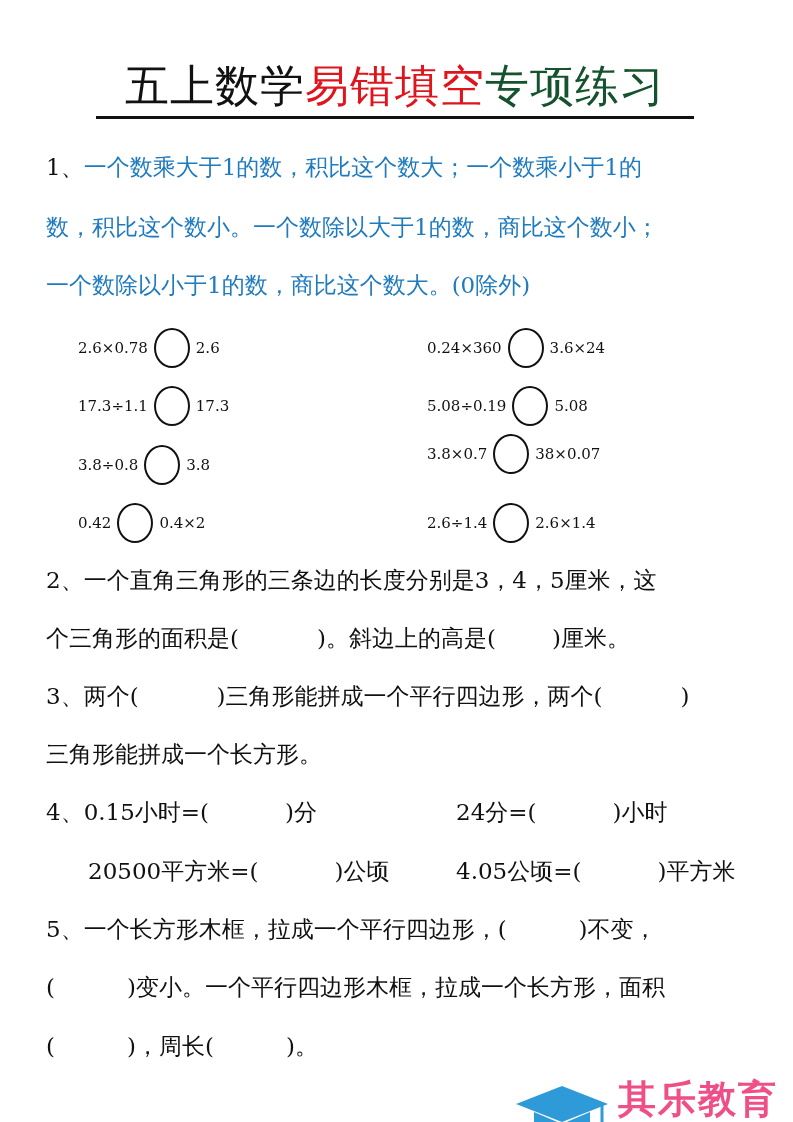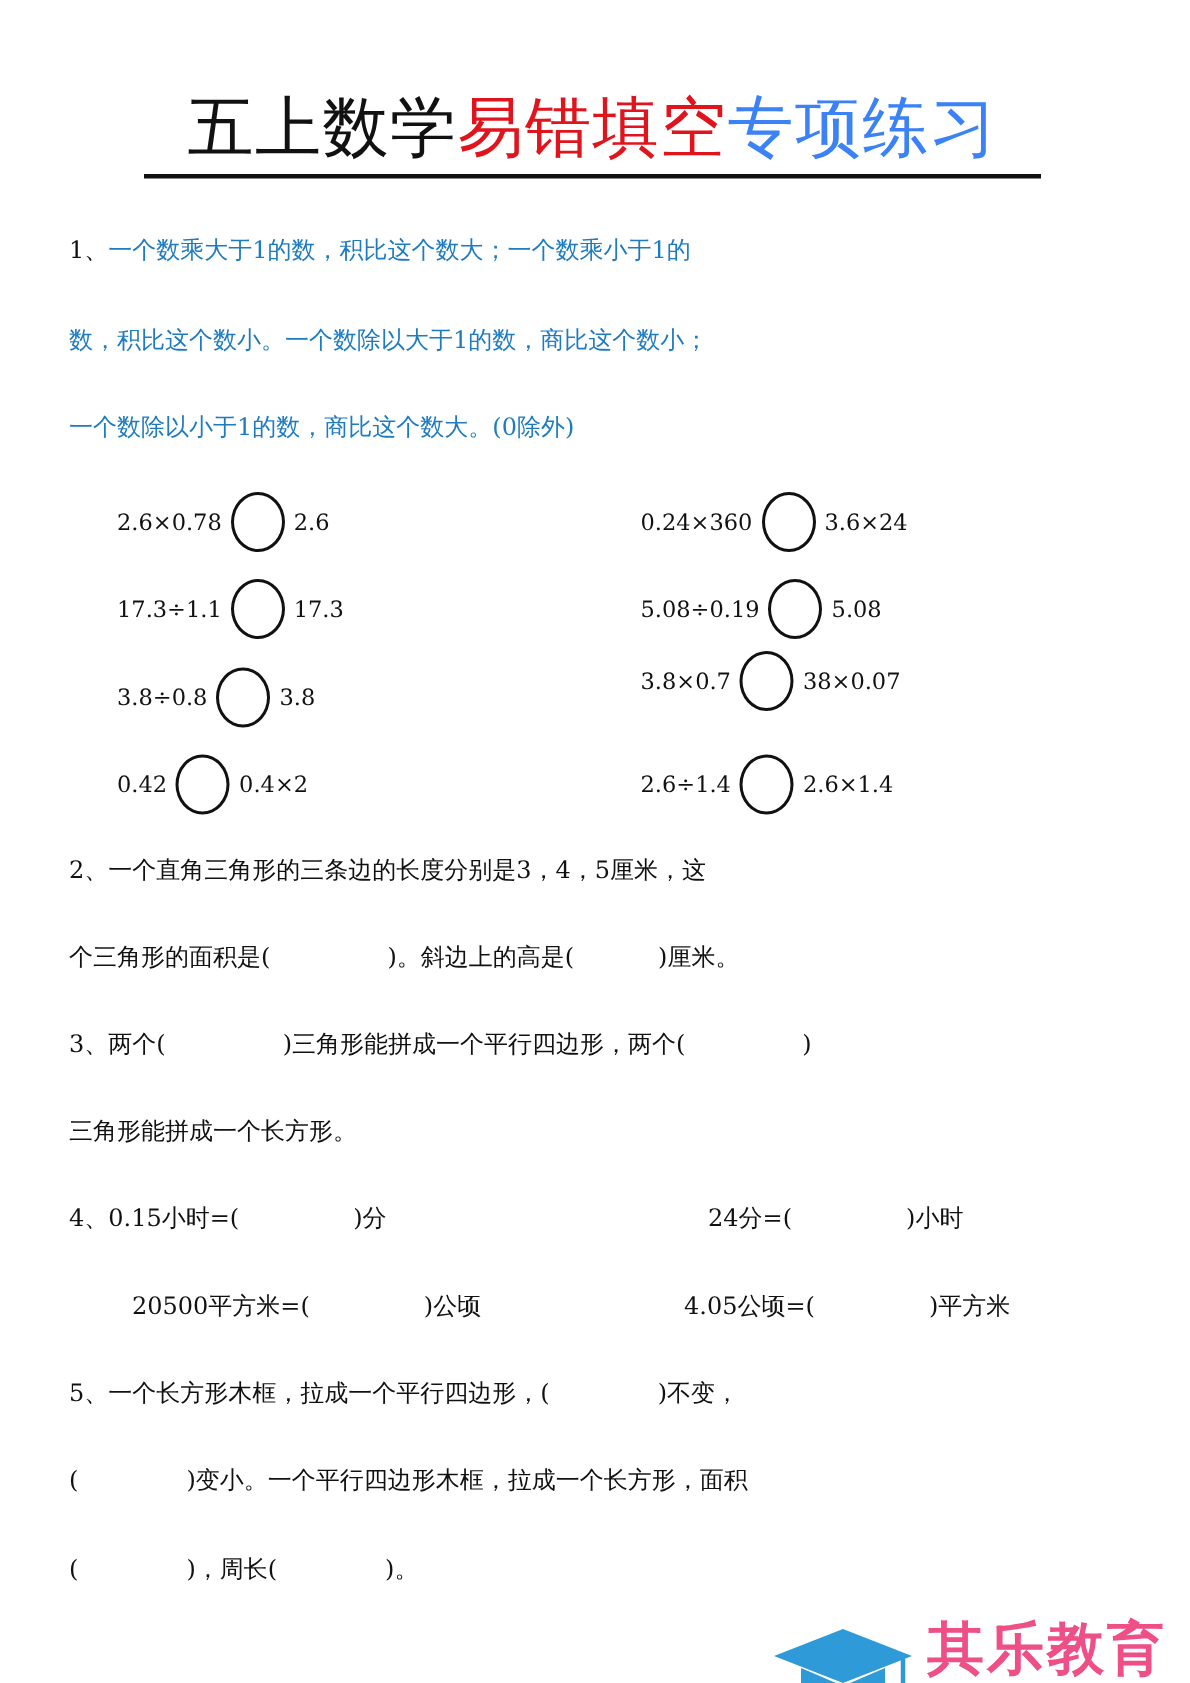--- a/index.html
+++ b/index.html
@@ -3,23 +3,23 @@
 <meta charset="utf-8">
 <style>
   html, body { margin: 0; padding: 0; background: #ffffff; }
   body { width: 793px; height: 1122px; position: relative; overflow: hidden;
          font-family: "DejaVu Serif", "Liberation Serif", serif; color: #111; }
   .title { position: absolute; left: 96px; top: 58px; width: 598px; height: 56px;
            font-family: "DejaVu Sans", "Liberation Sans", sans-serif; font-size: 44px;
            line-height: 56px; letter-spacing: 1px; white-space: nowrap; text-align: center; }
   .t-black { color: #111; text-align: center; }
   .t-red { color: #e0141c; }
-  .t-blue { color: #3b82f6; }
+  .t-blue { color: #14532d; }
   .title-rule { position: absolute; left: 96px; top: 116px; width: 598px; height: 3px; background: #111; }
-  .line { position: absolute; left: 46px; font-size: 16px; line-height: 30px; white-space: nowrap; }
+  .line { position: absolute; left: 46px; font-size: 23px; line-height: 30px; white-space: nowrap; }
   .blue { color: #1f7bbf; }
   .cmp { position: absolute; font-size: 15px; line-height: 30px; white-space: nowrap;
          font-family: "DejaVu Serif", "Liberation Serif", serif; display: flex; align-items: center; }
   .circle { display: inline-block; width: 36px; height: 40px; border: 2px solid #111;
             border-radius: 50%; margin: 0 6px; box-sizing: border-box; }
   .blank { display: inline-block; }
   .logo { position: absolute; left: 510px; top: 1040px; width: 280px; height: 76px; margin-top: 36px; }
   .cap { position: absolute; left: 4px; top: 6px; width: 96px; height: 62px; }
   .brand { position: absolute; left: 108px; top: 0px; font-family: "DejaVu Sans", "Liberation Sans", sans-serif;
            font-weight: bold; font-size: 38px; line-height: 46px; color: #ee4f86; letter-spacing: 2px; white-space: nowrap; }
@@ -87,21 +87,21 @@
 </div>
 
 <div class="line" style="top:681px;">
   <span>3、两个(</span><span class="blank" style="width:78px;"></span><span>)三角形能拼成一个平行四边形，两个(</span><span class="blank" style="width:78px;"></span><span>)</span>
 </div>
 <div class="line" style="top:739px;">三角形能拼成一个长方形。</div>
 
 <div class="line" style="top:797px;">
   <span>4、0.15小时=(</span><span class="blank" style="width:76px;"></span><span>)分</span>
 </div>
-<div class="line" style="top:797px; left:472px;">
+<div class="line" style="top:797px; left:456px;">
   <span>24分=(</span><span class="blank" style="width:76px;"></span><span>)小时</span>
 </div>
 <div class="line" style="top:856px; left:88px;">
   <span>20500平方米=(</span><span class="blank" style="width:76px;"></span><span>)公顷</span>
 </div>
 <div class="line" style="top:856px; left:456px;">
   <span>4.05公顷=(</span><span class="blank" style="width:76px;"></span><span>)平方米</span>
 </div>
 
 <div class="line" style="top:914px;">

